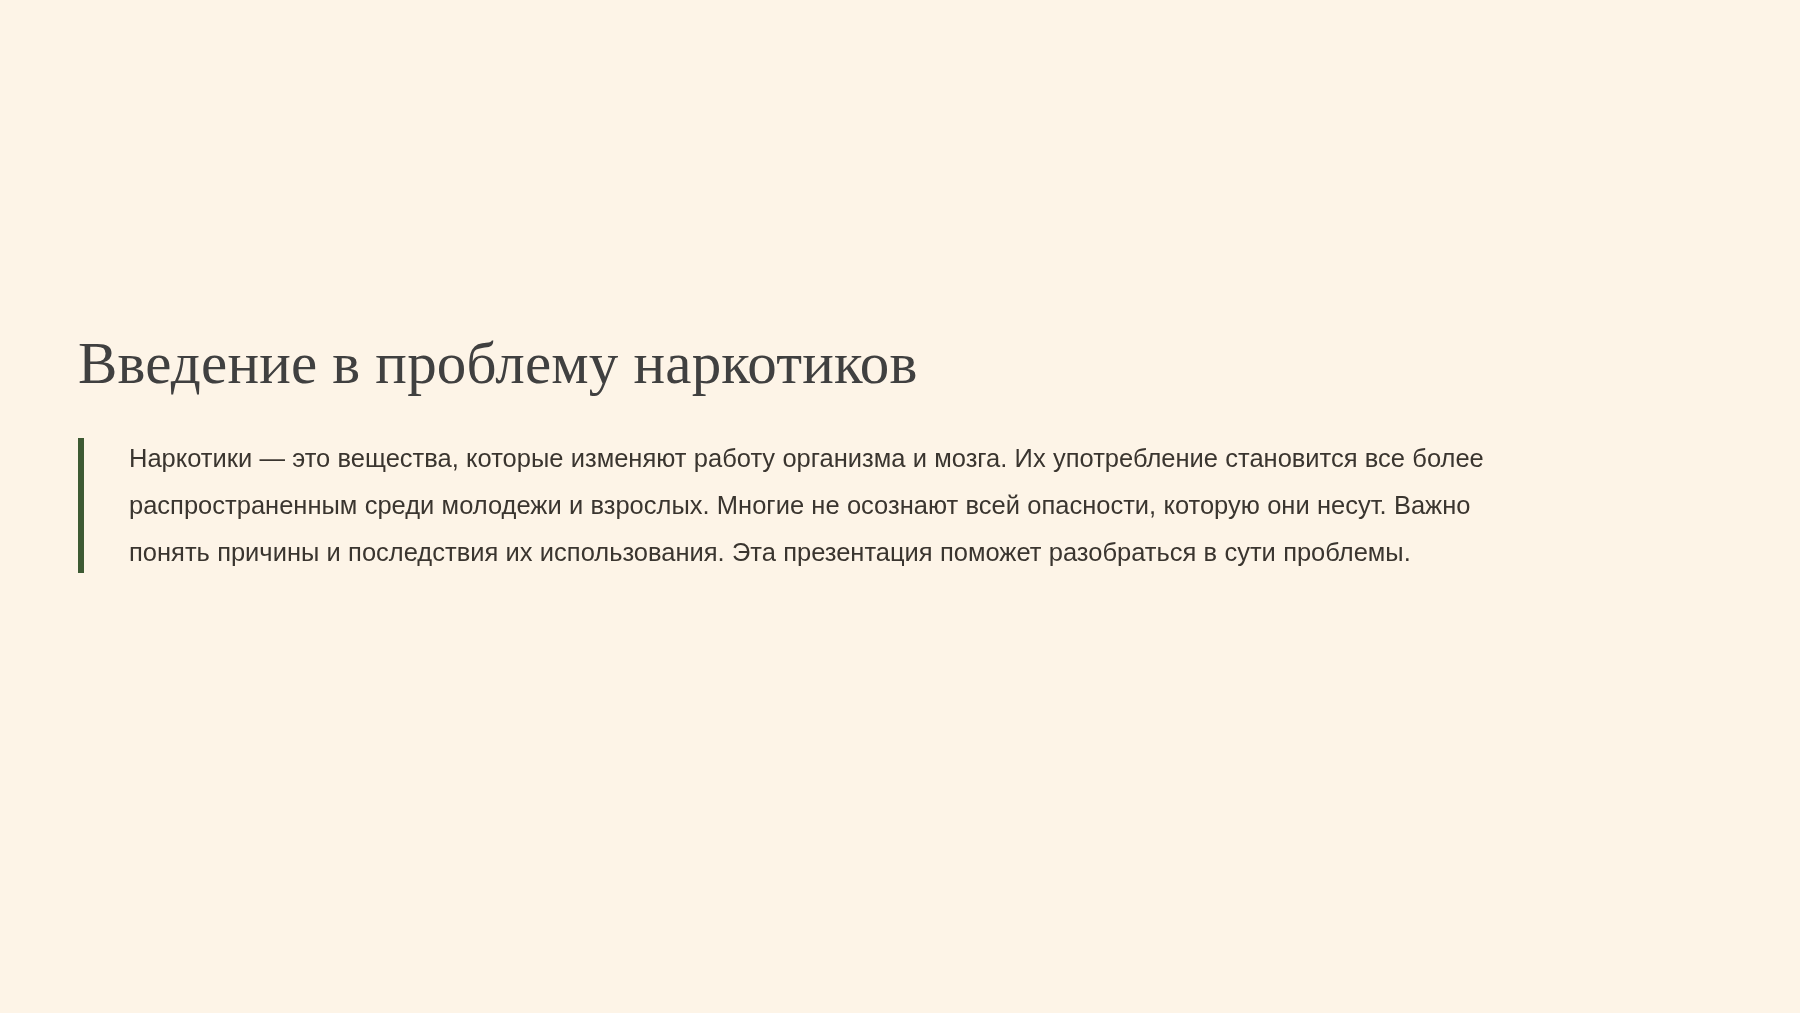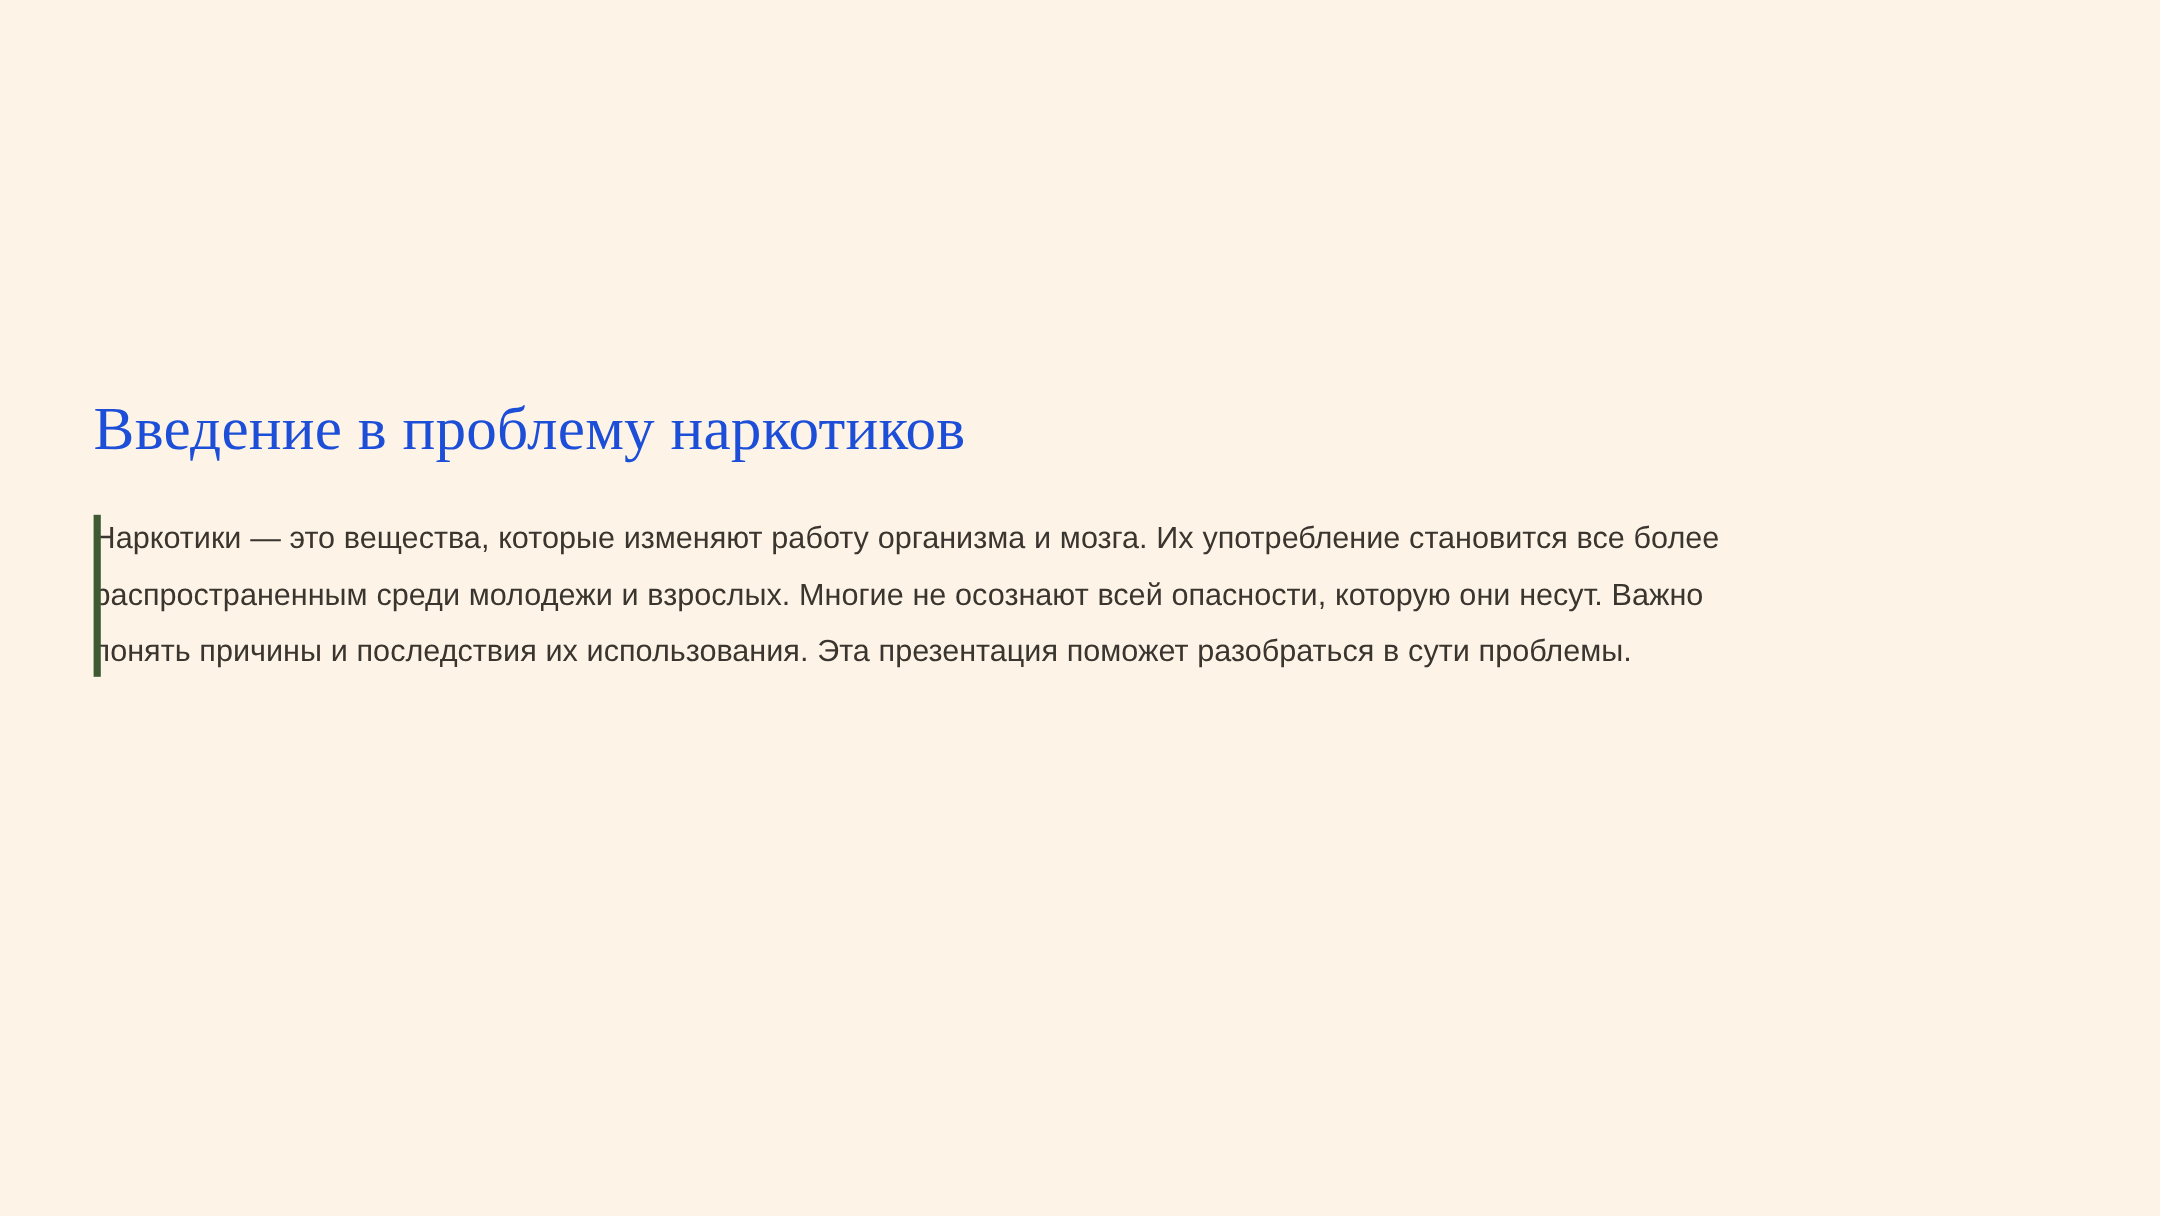--- a/index.html
+++ b/index.html
@@ -28,30 +28,31 @@
     position: absolute;
     left: 78px;
     top: 330px;
     width: 1640px;
   }
 
   .slide-title {
     margin: 0;
     font-family: "Liberation Serif", "DejaVu Serif", serif;
     font-weight: 400;
-    font-size: 51px;
+    font-size: 59px;
     line-height: 1.12;
     letter-spacing: 0.2px;
-    color: #1d4ed8;
+    color: #404040;
     white-space: nowrap;
   }
 
   .body-block {
     position: relative;
     margin-top: 39px;
+    padding-left: 51px;
   }
 
   .accent-bar {
     position: absolute;
     left: 0;
     top: 3px;
     bottom: 3px;
     width: 6px;
     background: #3D5A33;
     border-radius: 0;

